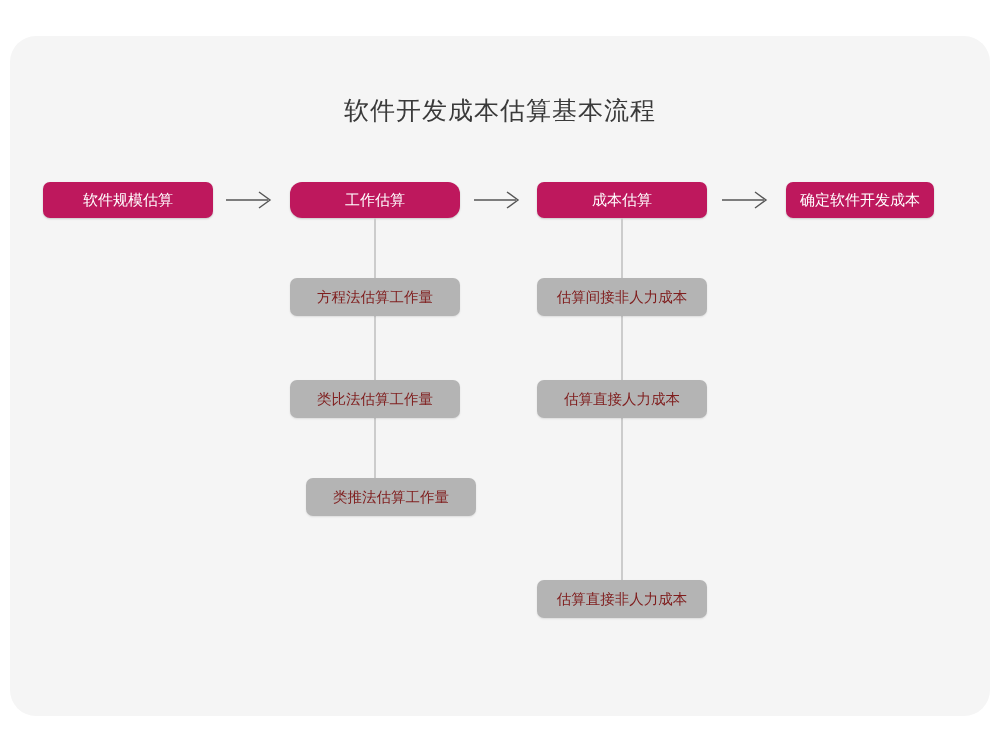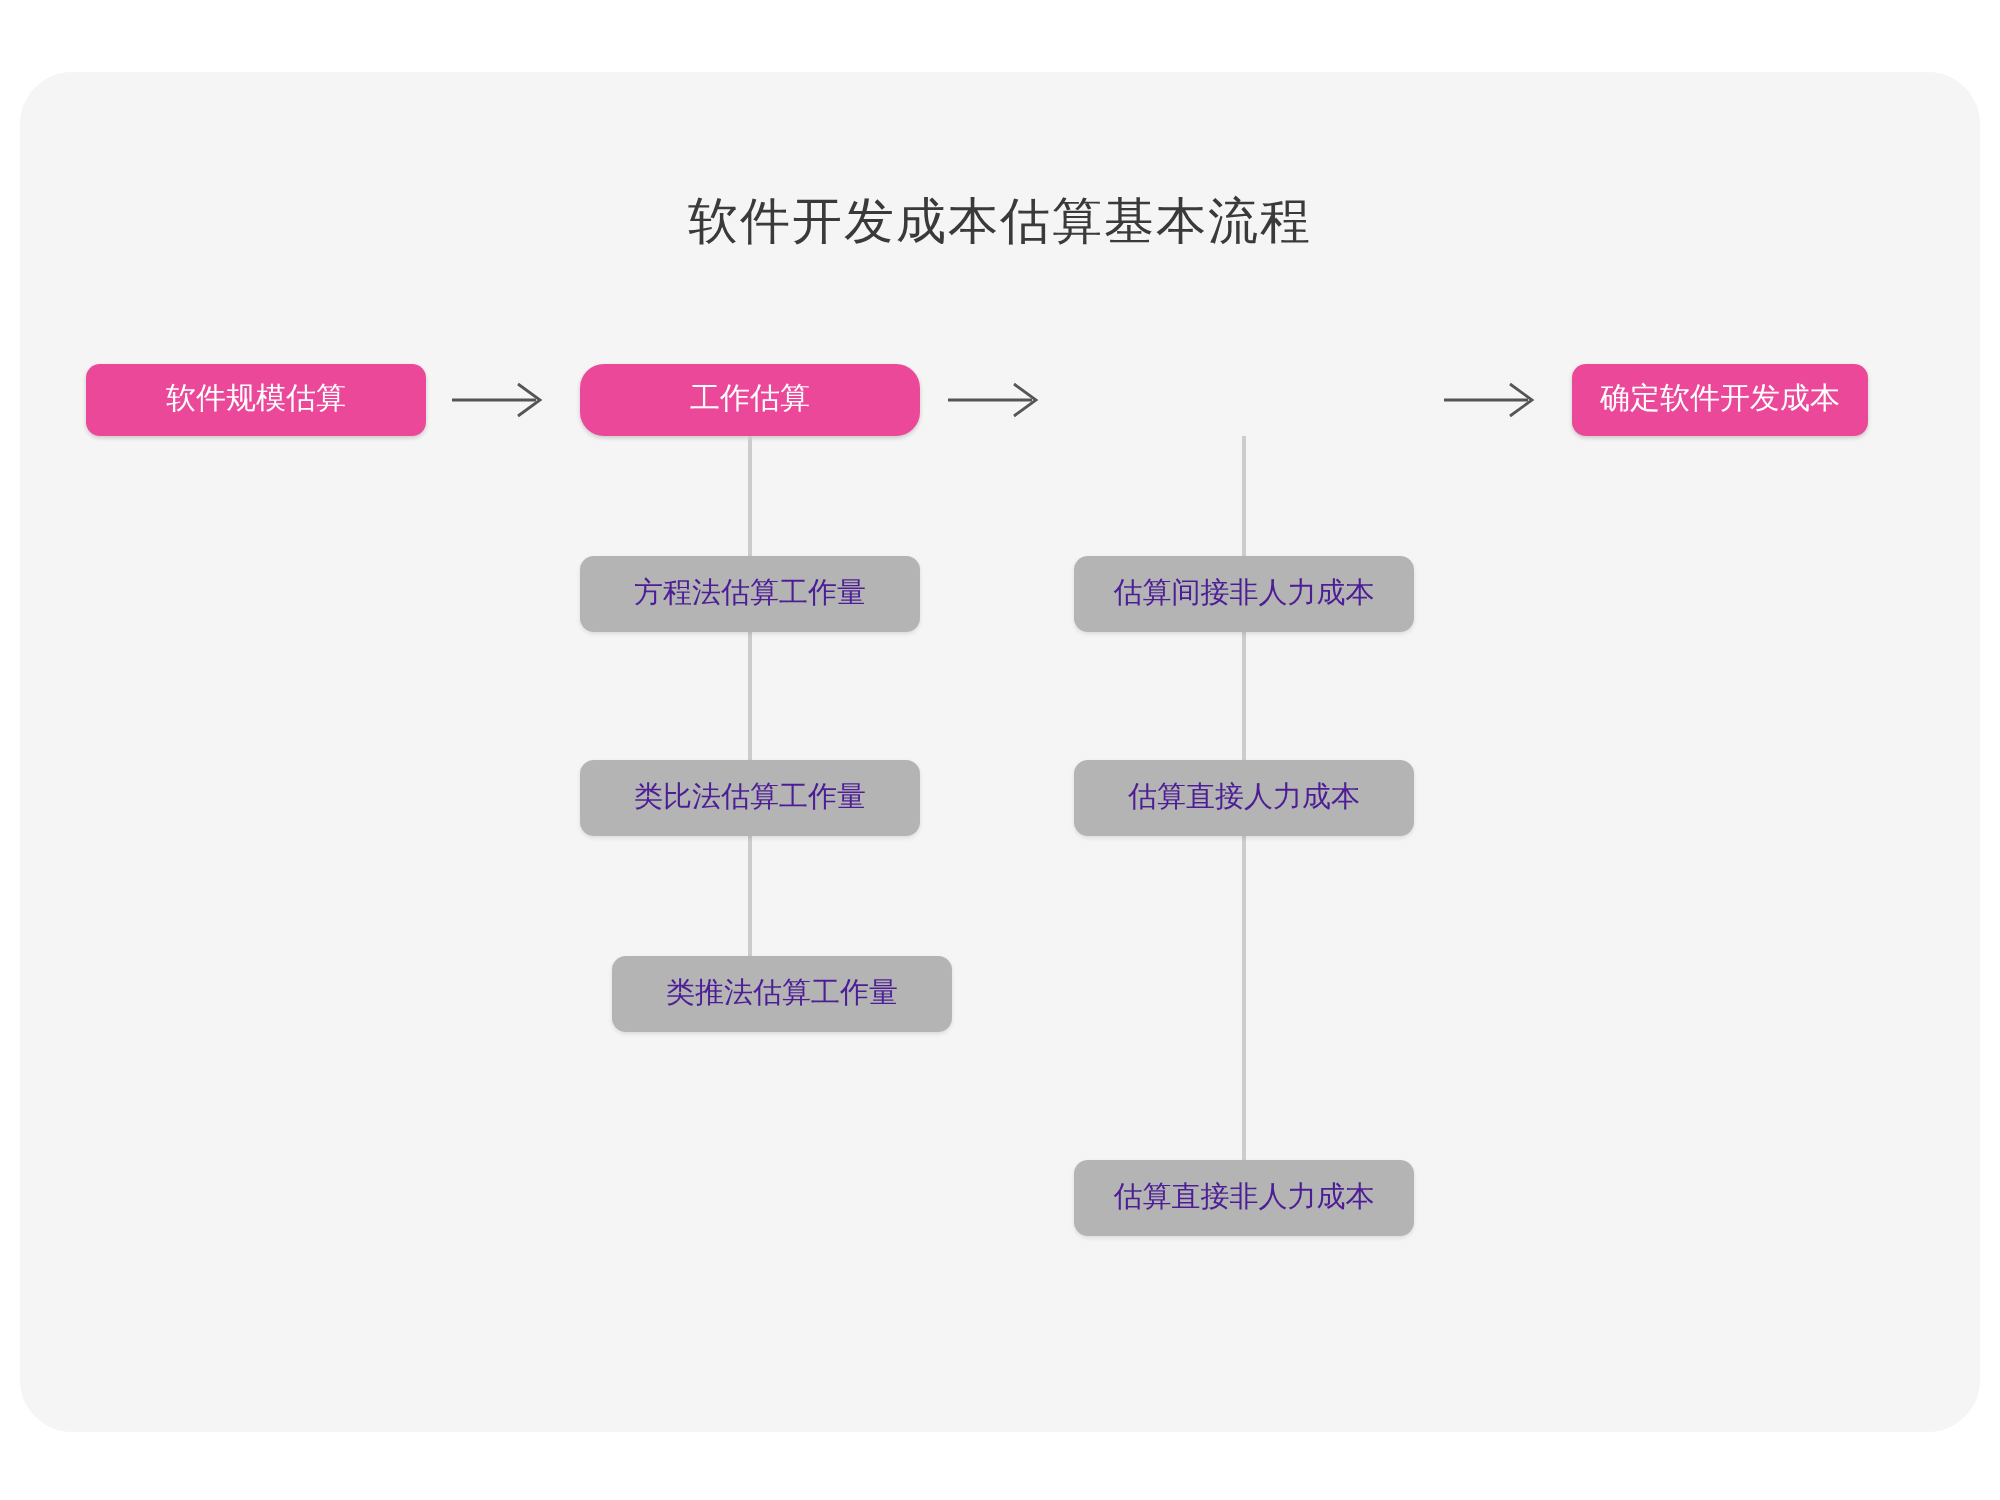--- a/index.html
+++ b/index.html
@@ -50,28 +50,28 @@
     height: 36px;
     line-height: 36px;
     text-align: center;
     border-radius: 7px;
     font-size: 15px;
     white-space: nowrap;
     box-sizing: border-box;
   }
 
   .node.primary {
-    background: #ec4899;
+    background: #be185d;
     color: #ffffff;
     box-shadow: 0 1px 2px rgba(0,0,0,0.18);
   }
 
   .node.sub {
     background: #b4b4b4;
-    color: #4c1d95;
+    color: #7f1d1d;
     border-radius: 7px;
     font-size: 14.5px;
     box-shadow: 0 1px 2px rgba(0,0,0,0.10);
   }
 
   
   .col1 { left: 33px;  width: 170px; }
   .col2 { left: 280px; width: 170px; border-radius: 12px; }
   .col3 { left: 527px; width: 170px; }
   .col4 { left: 776px; width: 148px; }
@@ -119,20 +119,21 @@
 <div class="canvas">
 
   <div class="chart-title">软件开发成本估算基本流程</div>
 
   <div class="stage-row">
 
     <div class="node primary col1">软件规模估算</div>
 
     <div class="node primary col2">工作估算</div>
 
+    <div class="node primary col3">成本估算</div>
 
     <div class="node primary col4">确定软件开发成本</div>
   </div>
 
   <div class="arrow a1">
     <svg width="60" height="36" viewBox="0 0 60 36" aria-hidden="true">
       <line x1="6" y1="18" x2="48" y2="18" stroke="#555555" stroke-width="1.4"></line>
       <polyline points="39,10 50,18 39,26" fill="none" stroke="#555555" stroke-width="1.4"></polyline>
     </svg>
   </div>

